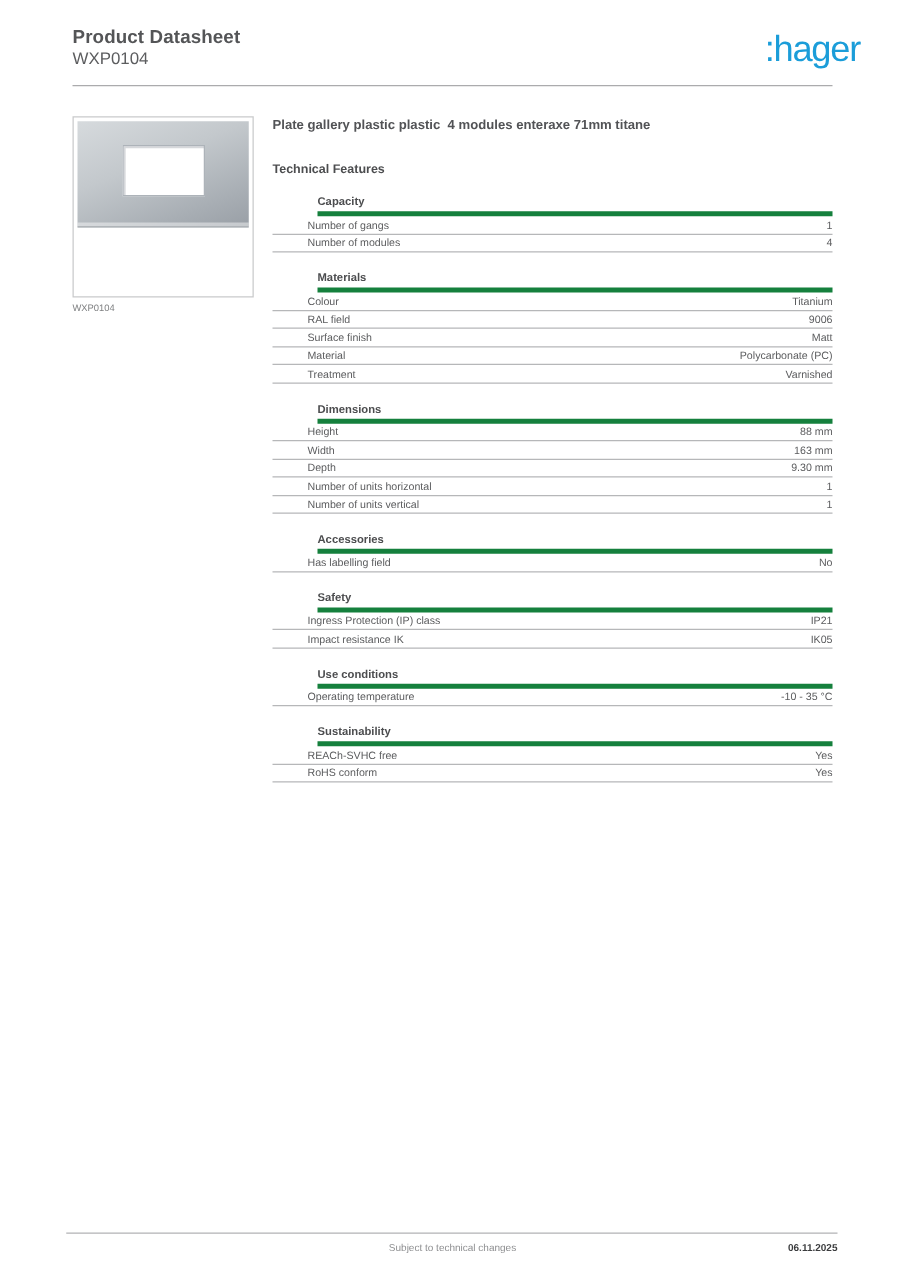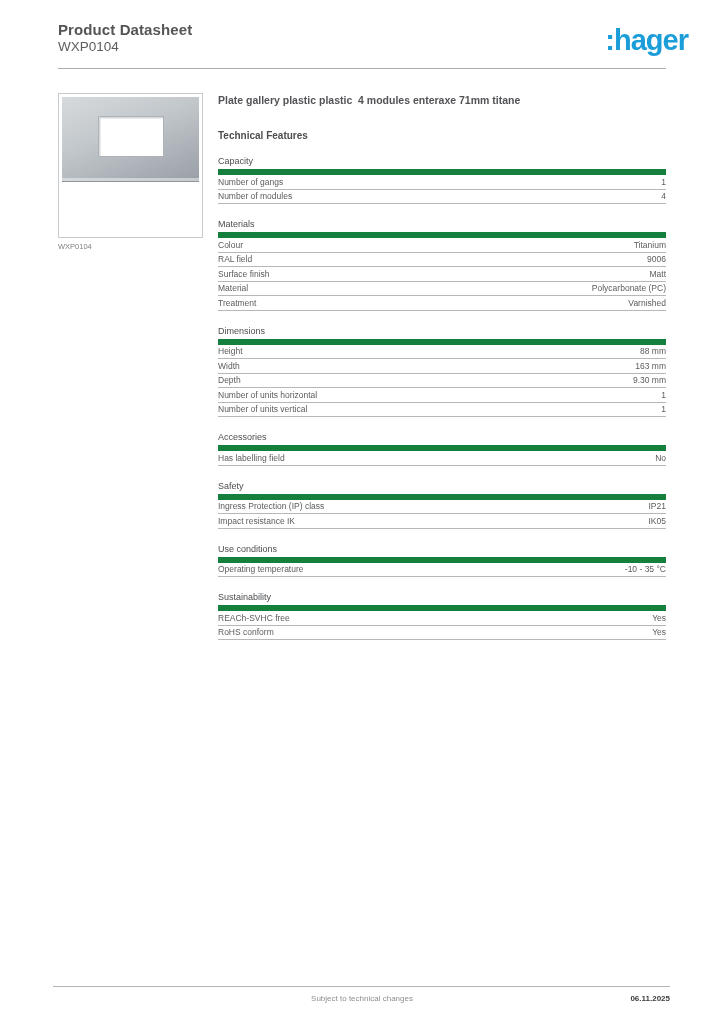--- a/index.html
+++ b/index.html
@@ -18,21 +18,21 @@
     position: absolute; left: 58px; top: 21px;
     font-size: 15px; font-weight: bold; color: #545557;
     letter-spacing: 0.1px;
   }
   .doc-subtitle {
     position: absolute; left: 58px; top: 39px;
     font-size: 13.5px; font-weight: normal; color: #5c5d5f;
   }
   .brand-logo {
     position: absolute; right: 36px; top: 24px;
-    font-size: 29px; font-weight: bold;
+    font-size: 29px; font-weight: normal;
     letter-spacing: -1px;
   }
   .header-rule {
     position: absolute; left: 58px; right: 58px; top: 68px;
     border-top: 1px solid #ababad;
   }
 
   
   .product-box {
     position: absolute; left: 58px; top: 93px;
@@ -66,31 +66,32 @@
   .product-description {
     font-size: 10.5px; font-weight: bold; color: #525356;
     white-space: pre-wrap;
   }
   .tech-title {
     margin-top: 24px;
     font-size: 10px; font-weight: bold; color: #4c4d4f;
   }
   .spec-section { margin-top: 15px; }
   .section-title {
-    font-size: 9px; font-weight: normal; color: #4c4d4f;
+    font-size: 9px; font-weight: bold; color: #4c4d4f;
     padding-bottom: 3px;
-    border-bottom: 6px solid #15803d;
+    border-bottom: 4px solid #15803d;
+    margin-left: 36px;
   }
   .spec-row {
     display: flex; justify-content: space-between; align-items: flex-end;
     height: 14.5px; padding-bottom: 2px;
     border-bottom: 1px solid #b6b7b9;
     font-size: 8.5px; color: #5b5c5e;
   }
-  .spec-label { text-align: left; }
+  .spec-label { text-align: left; margin-left: 28px; }
   .spec-value { text-align: right; }
 
   
   .footer-rule {
     position: absolute; left: 53px; right: 54px; top: 986px;
     border-top: 1px solid #b2b3b5;
   }
   .footer-note {
     position: absolute; left: 0; right: 0; top: 994px;
     text-align: center; font-size: 8px; color: #8e8f91;

